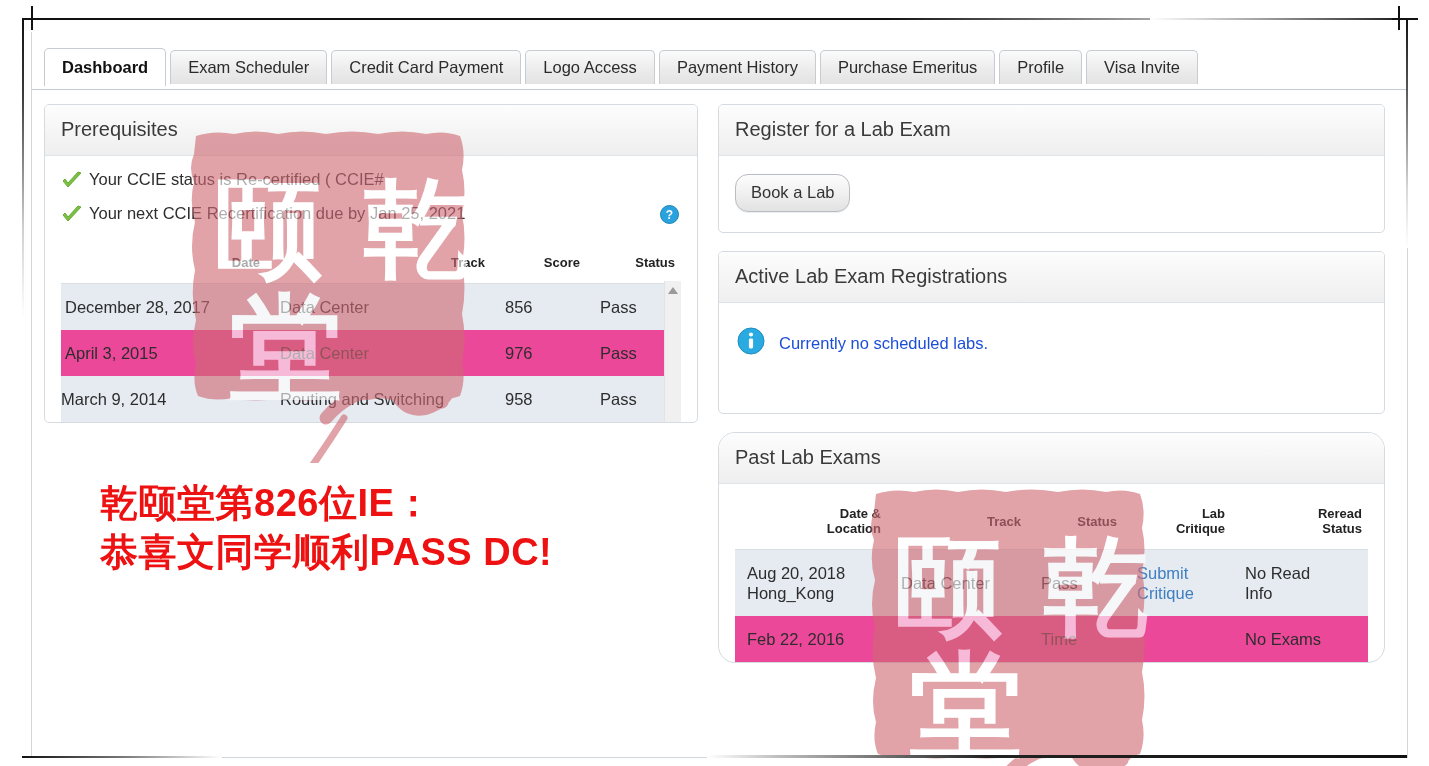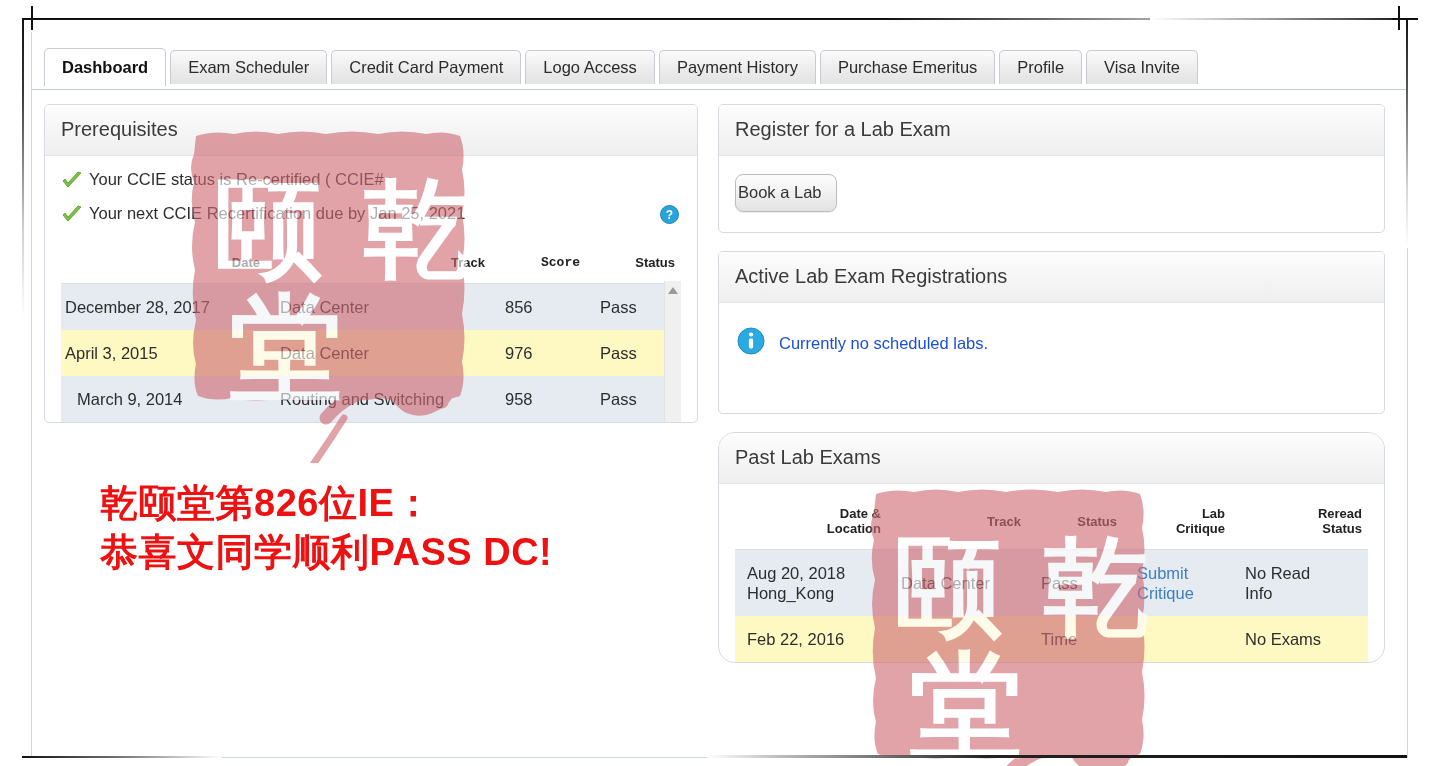--- a/index.html
+++ b/index.html
@@ -150,21 +150,21 @@
     white-space: pre-line;
   }
   .tbl td {
     font-size: 16.5px;
     color: #2d2d2d;
     padding: 13px 6px 13px 14px;
     white-space: pre-line;
     line-height: 1.22;
   }
   .tbl tbody tr.odd  { background: #e5ebf1; }
-  .tbl tbody tr.even { background: #fef9c3; }
+  .tbl tbody tr.even { background: #ec4899; }
   .num { text-align: left; }
   a.link { color: #3f7fc1; text-decoration: none; cursor: pointer; }
 
   
   .scroll-wrap { position: relative; padding-right: 0; }
   .scrollbar {
     position: absolute; right: 0; top: 38px; width: 17px; bottom: -200px;
     background: #f0f0f0;
     border-left: 1px solid #e3e3e3;
     cursor: pointer;
@@ -174,26 +174,26 @@
     position: absolute; left: 3px; top: 6px;
     width: 0; height: 0;
     border-left: 5.5px solid transparent;
     border-right: 5.5px solid transparent;
     border-bottom: 7px solid #9a9a9a;
   }
 
   
   .btn {
     display: inline-block;
-    padding: 8px 15px 9px 2px;
+    padding: 8px 15px 9px 15px;
     font-size: 16.5px;
     color: #333;
     background: linear-gradient(to bottom, #fdfdfd 0%, #f0f0f0 52%, #e2e2e2 100%);
     border: 1px solid #b7bdc3;
-    border-radius: 8px;
+    border-radius: 13px;
     cursor: pointer;
     box-shadow: 0 1px 1px rgba(0,0,0,.07);
   }
 
   
   .info-row { display: flex; align-items: center; gap: 14px; padding: 10px 2px 40px 2px; }
   .info-text { font-size: 16.5px; color: #1d4ed8; }
 
   
   #promo {
@@ -289,39 +289,39 @@
               </svg>
             </span>
           </div>
 
           <div class="scroll-wrap" style="margin-top:14px;">
             <table class="tbl">
               <thead>
                 <tr>
                   <th style="width:205px; padding-left:4px;">Date</th>
                   <th style="width:225px;">Track</th>
-                  <th style="width:95px;font-family:Liberation Mono, monospace;">Score</th>
+                  <th style="width:95px;">Score</th>
                   <th>Status</th>
                 </tr>
               </thead>
               <tbody>
                 <tr class="odd">
                   <td style="padding-left:4px;">December 28, 2017</td>
                   <td>Data Center</td>
                   <td class="num">856</td>
                   <td>Pass</td>
                 </tr>
                 <tr class="even">
                   <td style="padding-left:4px;">April 3, 2015</td>
                   <td>Data Center</td>
                   <td class="num">976</td>
                   <td>Pass</td>
                 </tr>
                 <tr class="odd">
-                  <td style="padding-left:16px;">March 9, 2014</td>
+                  <td style="padding-left:0;">March 9, 2014</td>
                   <td>Routing and Switching</td>
                   <td class="num">958</td>
                   <td>Pass</td>
                 </tr>
               </tbody>
             </table>
             <div class="scrollbar">
               <div class="sb-arrow"></div>
             </div>
           </div>

